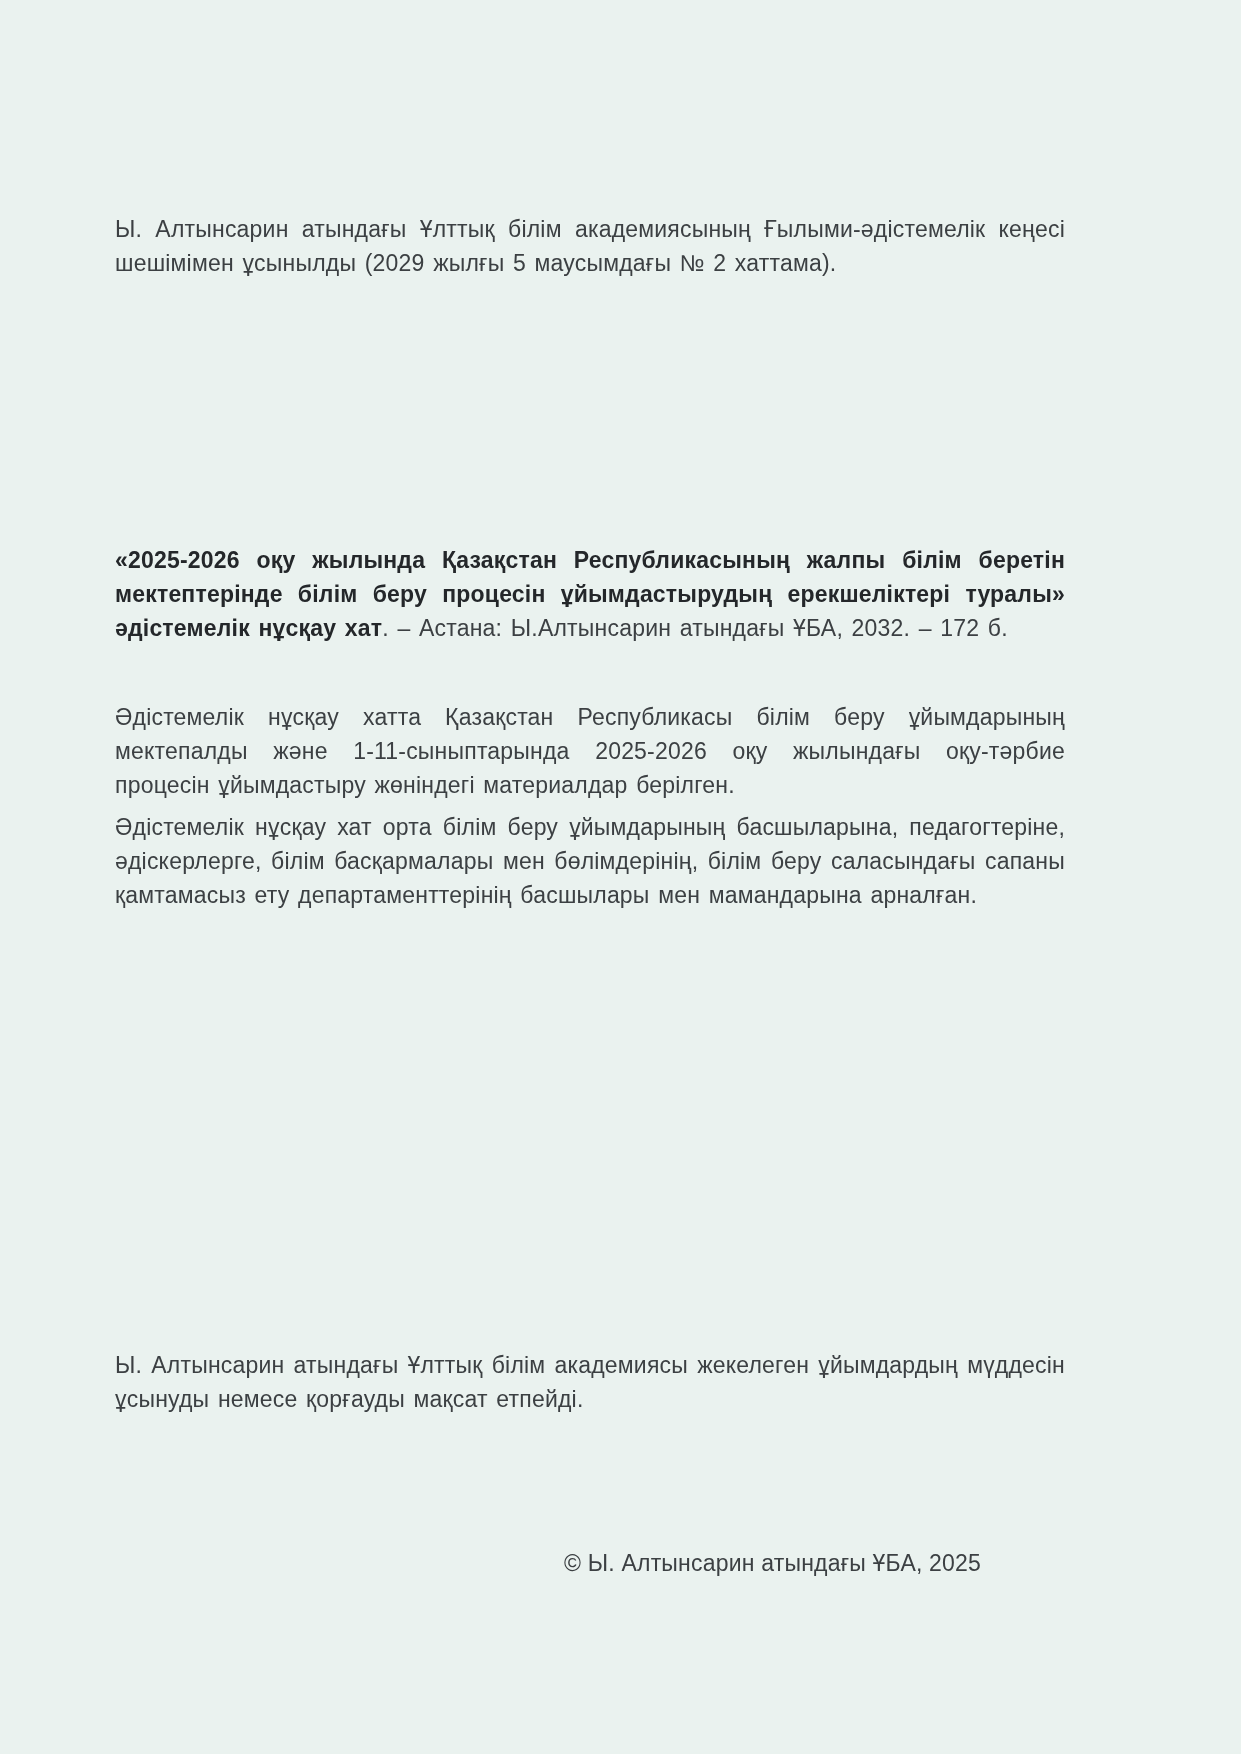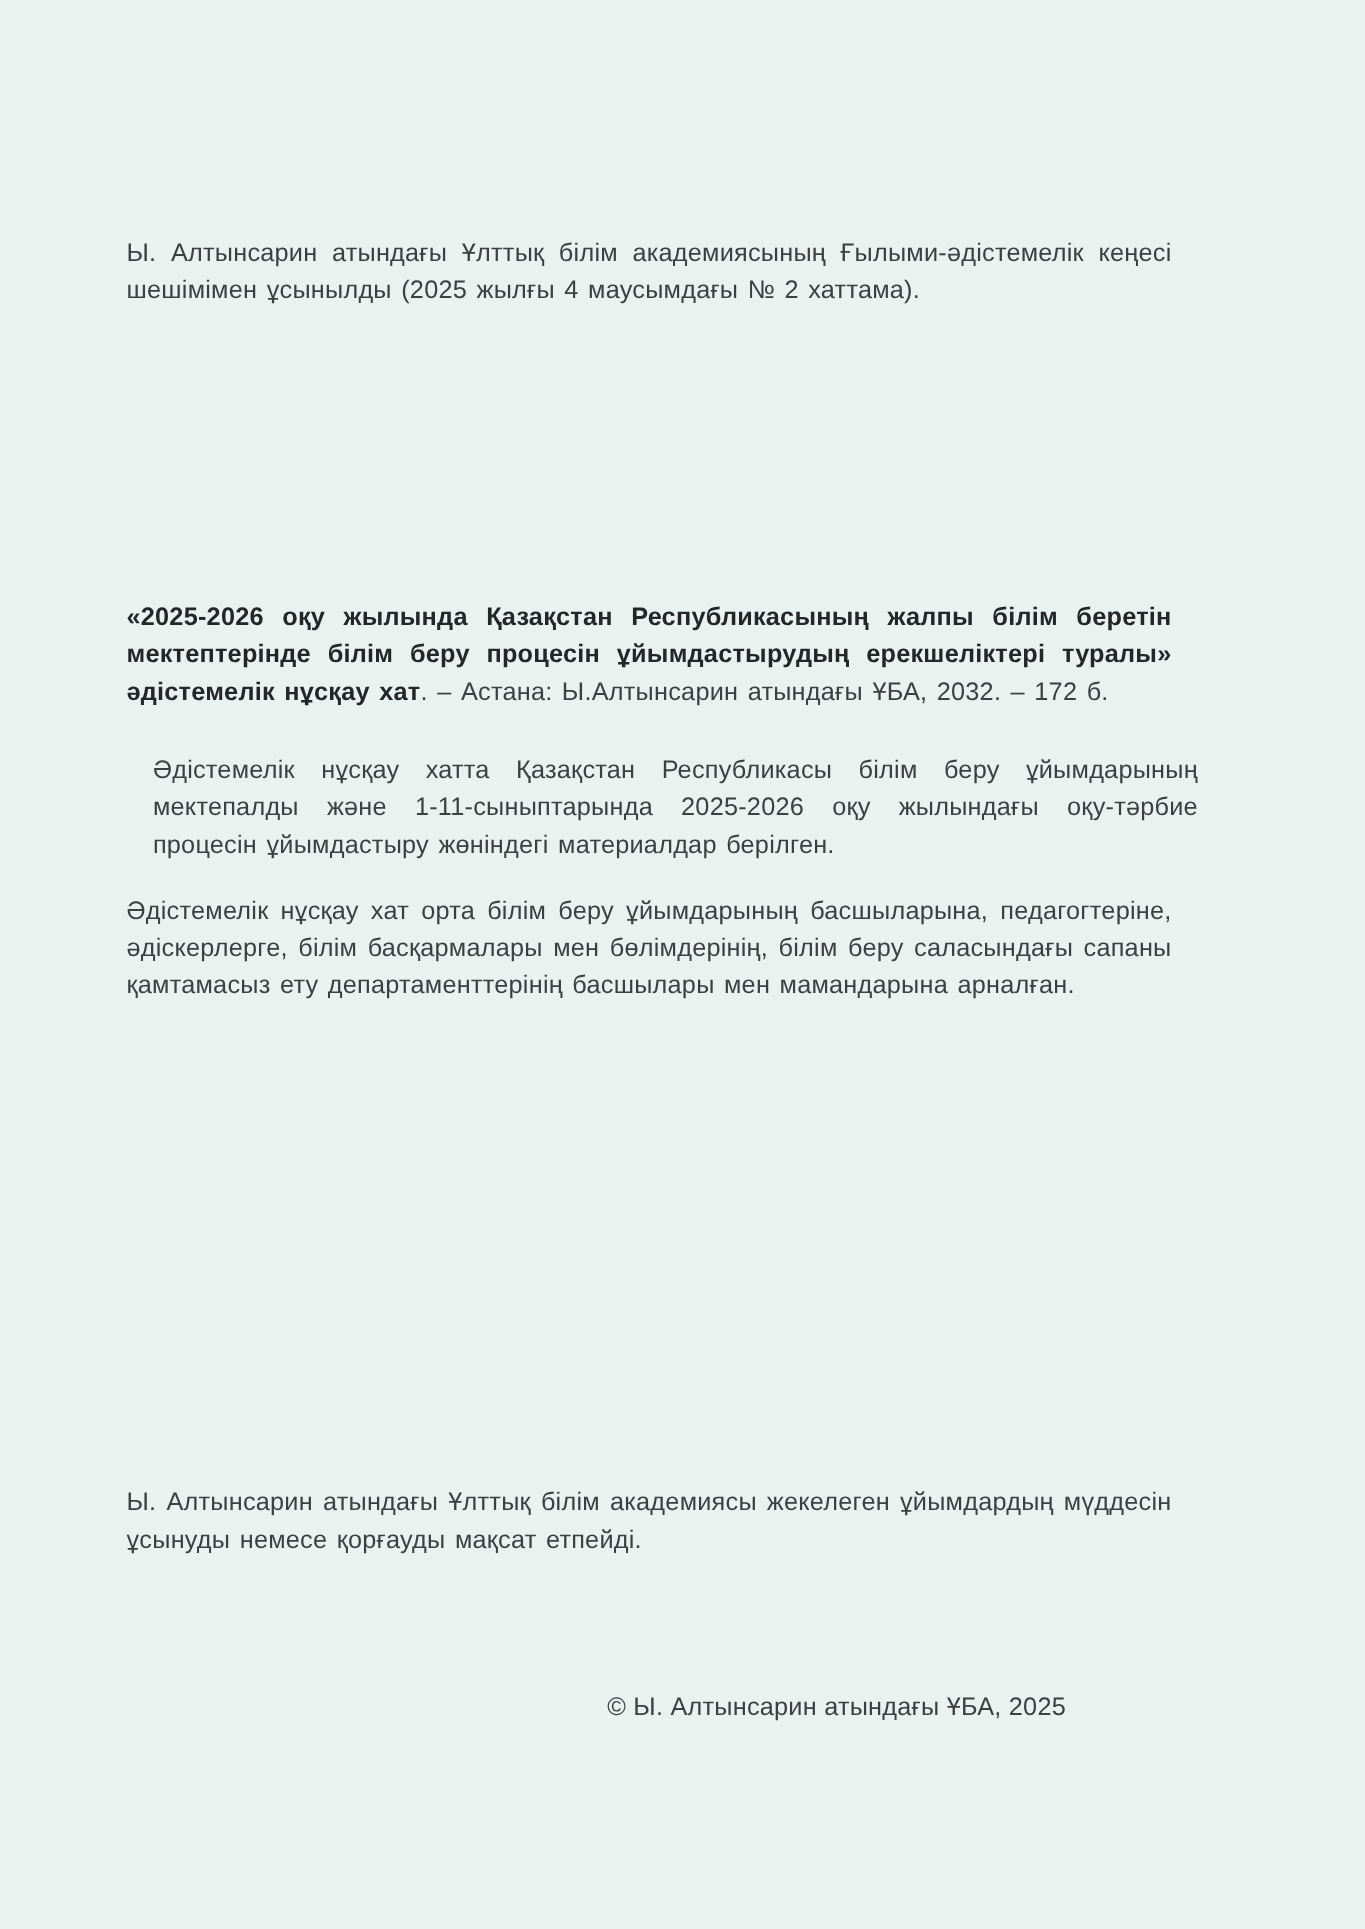--- a/index.html
+++ b/index.html
@@ -29,41 +29,41 @@
     text-align-last: left;
     letter-spacing: 0.2px;
     word-spacing: 2px;
   }
   .para strong {
     font-weight: 700;
     color: #24272a;
   }
   .p-approval   { top: 212px; }
   .p-biblio     { top: 543px; }
-  .p-abstract1  { top: 682px; margin-left: 24px; }
+  .p-abstract1  { top: 700px; }
   .p-abstract2  { top: 810px; }
   .p-disclaimer { top: 1348px; }
   .p-copyright {
     position: absolute;
     left: 548px;
     top: 1530px;
-    margin: 4px;
+    margin: 16px;
     font-size: 23px;
     line-height: 34px;
     text-align: left;
     letter-spacing: 0.2px;
     white-space: nowrap;
   }
 </style>
 </head>
 <body>
 
 <div class="page">
 
-  <p class="para p-approval">Ы. Алтынсарин атындағы Ұлттық білім академиясының Ғылыми-әдістемелік кеңесі шешімімен ұсынылды (2025 жылғы 4 маусымдағы № 2 хаттама).</p>
+  <p class="para p-approval">Ы. Алтынсарин атындағы Ұлттық білім академиясының Ғылыми-әдістемелік кеңесі шешімімен ұсынылды (2029 жылғы 5 маусымдағы № 2 хаттама).</p>
 
   <p class="para p-biblio"><strong>«2025-2026 оқу жылында Қазақстан Республикасының жалпы білім беретін мектептерінде білім беру процесін ұйымдастырудың ерекшеліктері туралы» әдістемелік нұсқау хат</strong><span>. – Астана: Ы.Алтынсарин атындағы ҰБА, 2032. – 172 б.</span></p>
 
   <p class="para p-abstract1">Әдістемелік нұсқау хатта Қазақстан Республикасы білім беру ұйымдарының мектепалды және 1-11-сыныптарында 2025-2026 оқу жылындағы оқу-тәрбие процесін ұйымдастыру жөніндегі материалдар берілген.</p>
 
   <p class="para p-abstract2">Әдістемелік нұсқау хат орта білім беру ұйымдарының басшыларына, педагогтеріне, әдіскерлерге, білім басқармалары мен бөлімдерінің, білім беру саласындағы сапаны қамтамасыз ету департаменттерінің басшылары мен мамандарына арналған.</p>
 
   <p class="para p-disclaimer">Ы. Алтынсарин атындағы Ұлттық білім академиясы жекелеген ұйымдардың мүддесін ұсынуды немесе қорғауды мақсат етпейді.</p>
 
   <p class="p-copyright">© Ы. Алтынсарин атындағы ҰБА, 2025</p>

